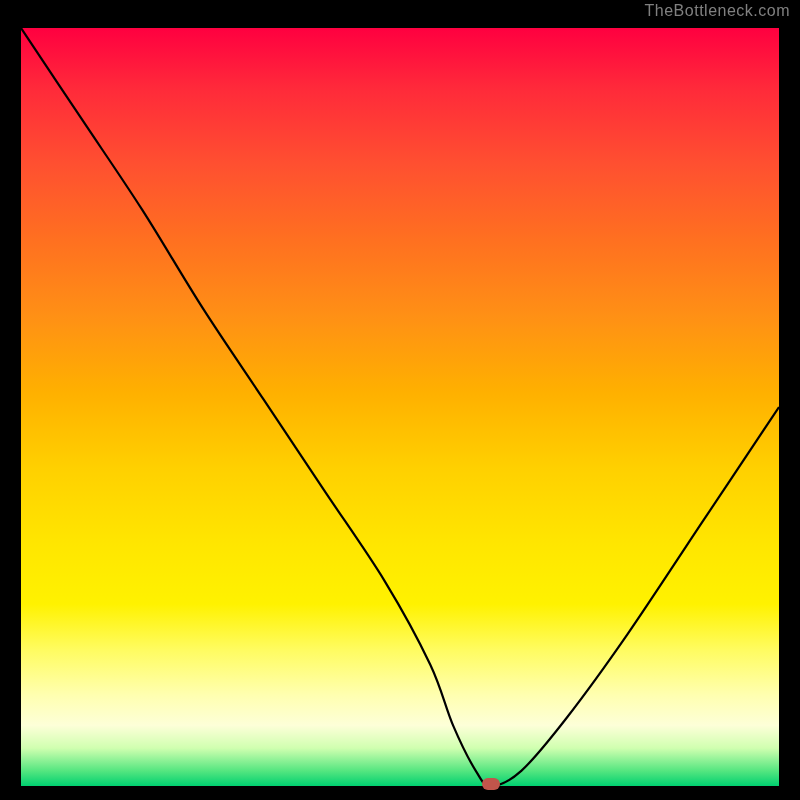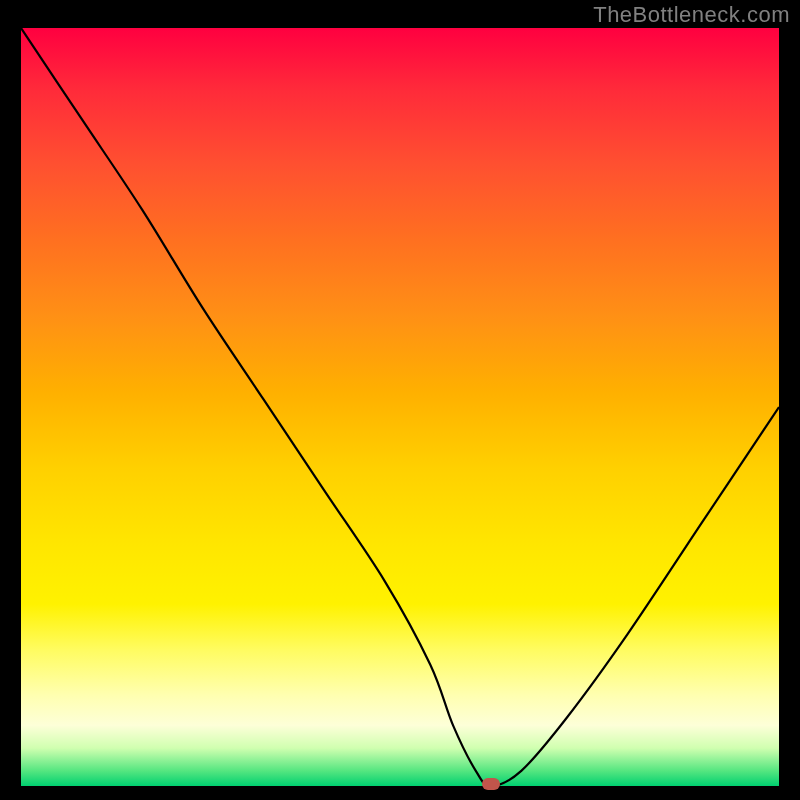--- a/index.html
+++ b/index.html
@@ -15,21 +15,21 @@
     position: relative;
     width: 800px;
     height: 800px;
     background: #000;
   }
   .watermark {
     position: absolute;
     top: 2px;
     right: 10px;
     color: #808080;
-    font-size: 22px;
+    font-size: 16px;
     letter-spacing: 0.5px;
     z-index: 5;
   }
   .plot {
     position: absolute;
     left: 21px;
     top: 28px;
     width: 758px;
     height: 758px;
     background: linear-gradient(

